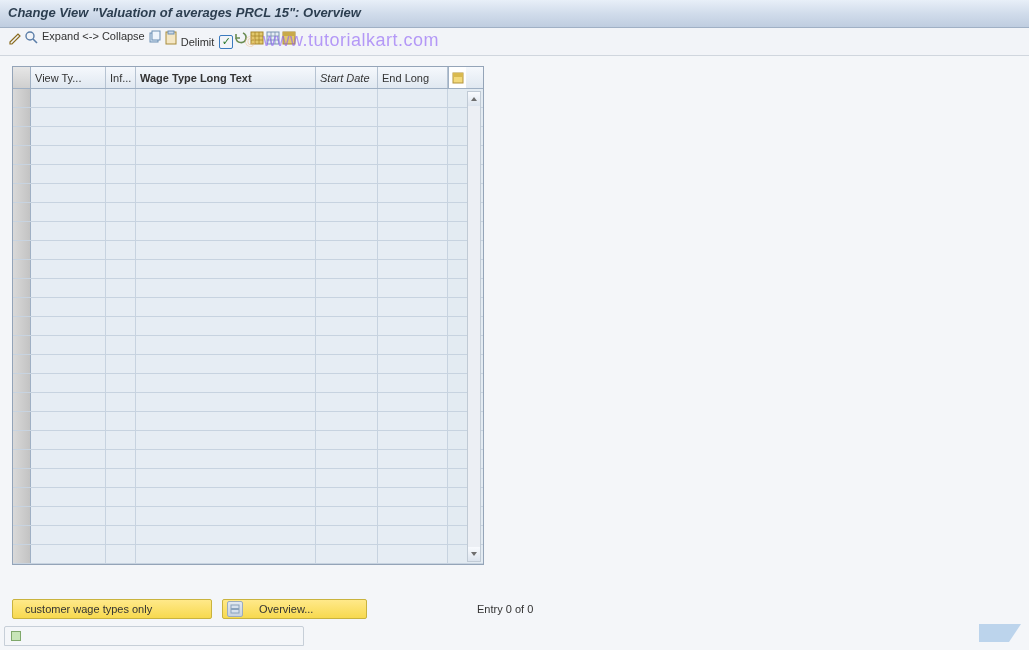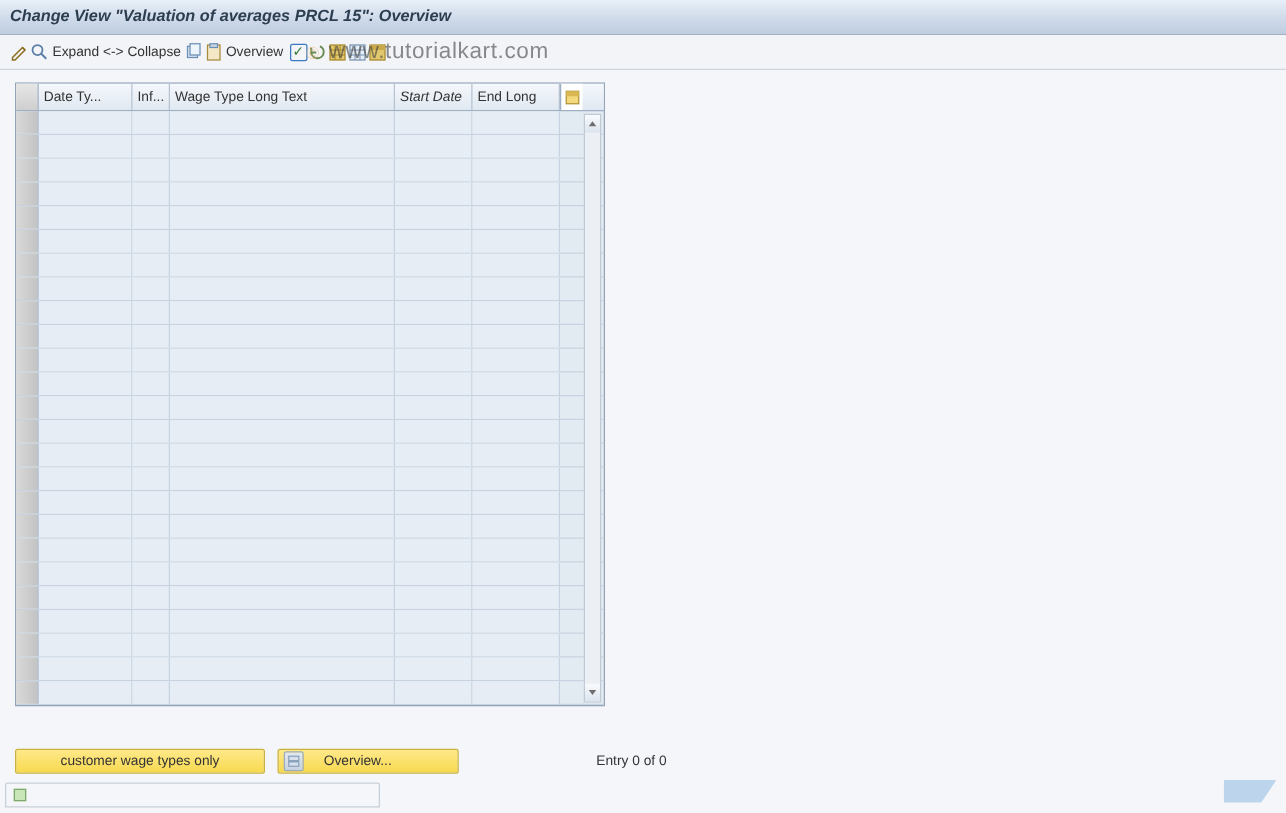--- a/index.html
+++ b/index.html
@@ -13,21 +13,20 @@
       font-style: italic;
       font-weight: bold;
       font-size: 13px;
       color: #2c3e50;
     }
 
     .toolbar {
       background: #f2f4f8;
       height: 28px;
       display: flex;
-      align-items: center;
       padding: 2px 8px;
       gap: 0;
       border-bottom: 1px solid #d0d6de;
     }
 
     .tb-icon { width: 16px; height: 16px; display: inline-flex; align-items: center; justify-content: center; cursor: pointer; }
     .tb-text { color: #333; cursor: pointer; padding: 0 2px; }
     .delimit-btn { display:flex; align-items:center; gap:3px; cursor:pointer;}
     .delimit-icon { width:14px; height:14px; border:1px solid #3a7abf; border-radius:2px; position:relative; display:flex; align-items:center; justify-content:center;}
     .delimit-icon::after{content:"✓"; color:#2d7a2d; font-size:11px;}
@@ -39,42 +38,42 @@
       border: 1px solid #94a4b8;
       background: #e3ebf2;
       position: relative;
     }
 
     .table-header { display: flex; height: 22px; background: linear-gradient(#f5f8fc,#e0e8f1); border-bottom: 1px solid #9fb0c4; }
     .th-selector { width: 18px; border-right: 1px solid #9fb0c4; background: linear-gradient(#e6e6e6,#cfcfcf); }
     .th { display:flex; align-items:center; padding: 0 4px; border-right: 1px solid #b6c3d2; color:#333; white-space:nowrap; overflow:hidden; }
     .th-wt { width: 75px; }
     .th-inf { width: 30px; }
-    .th-long { width: 180px; }
+    .th-long { width: 180px; font-weight: bold; }
     .th-sd { width: 62px; font-style: italic; }
     .th-ed { width: 70px; }
     .th-cfg { width: 18px; background:#fff; border-left:1px solid #9fb0c4; display:flex; align-items:center; justify-content:center; }
     .th-cfg svg { width:12px;height:12px;}
 
     .table-body { position: relative; }
     .tr { display:flex; height: 19px; border-bottom: 1px solid #c7d3e0; }
     .td-selector { width: 18px; border-right: 1px solid #9fb0c4; background: linear-gradient(90deg,#d9d9d9,#c3c3c3); }
     .td { border-right: 1px solid #c7d3e0; background: #e6edf4; }
     .td-wt { width:75px;} .td-inf{width:30px;} .td-long{width:180px;} .td-sd{width:62px;} .td-ed{width:70px;}
 
     .scrollbar-v { position:absolute; right:2px; top:24px; width:14px; bottom:2px; background:#eceff4; border:1px solid #c0cad5; display:flex; flex-direction:column; justify-content:space-between;}
     .sb-btn { height:14px; background:linear-gradient(#f9fbfe,#dce4ee); display:flex;align-items:center;justify-content:center; cursor:pointer;}
     .sb-btn svg{width:8px;height:8px;}
 
     .watermark { position:absolute; top:30px; left:245px; pointer-events:none; }
-    .wm-text{ color:#404040; opacity:0.6; font-size:18px; font-weight:500; letter-spacing:0.5px; }
+    .wm-text{ color:#8b5cf6; opacity:0.6; font-size:18px; font-weight:500; letter-spacing:0.5px; }
     .wm-copy{ color:#f3b97b; opacity:0.55; font-size:14px; position:absolute; left:0; top:4px;}
 
     .footer-row { display:flex; align-items:center; gap:10px; margin-top:34px; padding:0 0;}
-    .yellow-btn { background: linear-gradient(#ffe98a,#f7d94f); border:1px solid #c9b33e; height:20px; padding:0 12px; display:flex; align-items:center; justify-content:center; cursor:pointer; border-radius:2px; font-size:11px; color:#333; }
+    .yellow-btn { background: linear-gradient(#ffe98a,#f7d94f); border:1px solid #c9b33e; height:20px; padding:0 12px; display:flex; align-items:center; justify-content:flex-start; cursor:pointer; border-radius:2px; font-size:11px; color:#333; }
     .yellow-btn.wide{ width:200px;}
     .yellow-btn.pos{ width:145px; gap:16px; justify-content:flex-start; padding-left:4px;}
     .pos-ico{ width:16px;height:16px; background:linear-gradient(#e2e8f0,#c8d2df); border:1px solid #9bacbf; border-radius:2px; display:flex;align-items:center;justify-content:center;}
     .entry-text{ color:#333; margin-left:100px;}
 
     .bottom-tab { position:absolute; bottom:4px; left:4px; height:20px; width:300px; background:#f4f6f9; border:1px solid #c7cfd8; border-radius:2px 2px 0 0; display:flex;align-items:center; padding:0 6px; gap:6px;}
     .bottom-tab .sq{ width:10px;height:10px;border:1px solid #7fa86b;background:#c8e6b8;}
 
     .sap-logo { position:absolute; right:8px; bottom:6px; width:42px; height:22px; }
 
@@ -106,21 +105,21 @@
         <rect x="5" y="1" width="8" height="9" fill="#eef4fb" stroke="#6d8fb3"></rect>
       </svg>
   </span>
   <span class="tb-icon">
     <svg viewBox="0 0 16 16">
         <rect x="3" y="2" width="10" height="12" fill="#f4e7c6" stroke="#a88b3a"></rect>
         <rect x="5" y="1" width="6" height="3" fill="#c9d7e8" stroke="#6d8fb3"></rect>
       </svg>
   </span>
   <span class="delimit-btn">
-    <span class="tb-text">Overview</span>
+    <span class="tb-text">Delimit</span>
     <span class="delimit-icon"></span>
   </span>
   <span class="tb-icon">
     <svg viewBox="0 0 16 16">
         <path d="M10 3 A5 5 0 1 1 3 8" fill="none" stroke="#6a8c52" stroke-width="1.6"></path>
         <path d="M3 4 L3 8 L7 8" fill="none" stroke="#6a8c52" stroke-width="1.6"></path>
       </svg>
   </span>
   <span class="tb-icon">
     <svg viewBox="0 0 16 16">
@@ -139,21 +138,21 @@
         <rect x="2" y="2" width="12" height="12" fill="#e2c86c" stroke="#a8872c"></rect>
         <rect x="2" y="2" width="12" height="4" fill="#c9a94a"></rect>
       </svg>
   </span>
 </div>
 
 <div class="work-area">
   <div class="table-container">
     <div class="table-header">
       <div class="th-selector"></div>
-      <div class="th th-wt">Date Ty...</div>
+      <div class="th th-wt">View Ty...</div>
       <div class="th th-inf">Inf...</div>
       <div class="th th-long">Wage Type Long Text</div>
       <div class="th th-sd">Start Date</div>
       <div class="th th-ed">End Long</div>
       <div class="th-cfg">
         <svg viewBox="0 0 12 12">
             <rect x="1" y="1" width="10" height="10" fill="#f2d97b" stroke="#b3933b"></rect>
             <rect x="1" y="1" width="10" height="4" fill="#d9b94f"></rect>
           </svg>
       </div>

